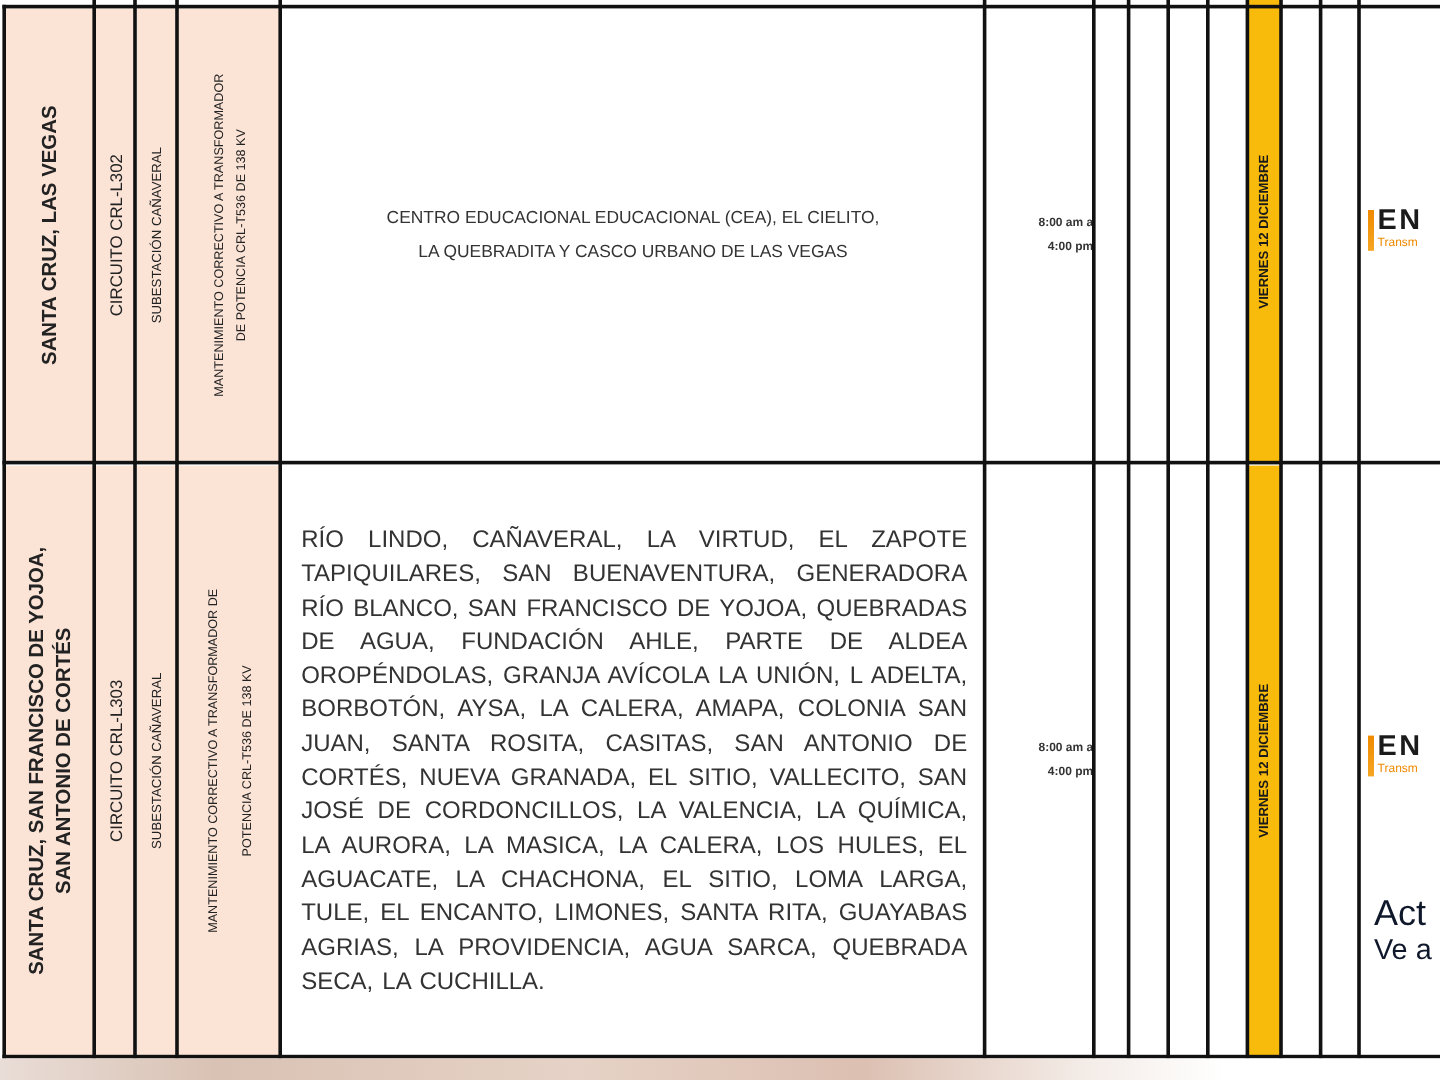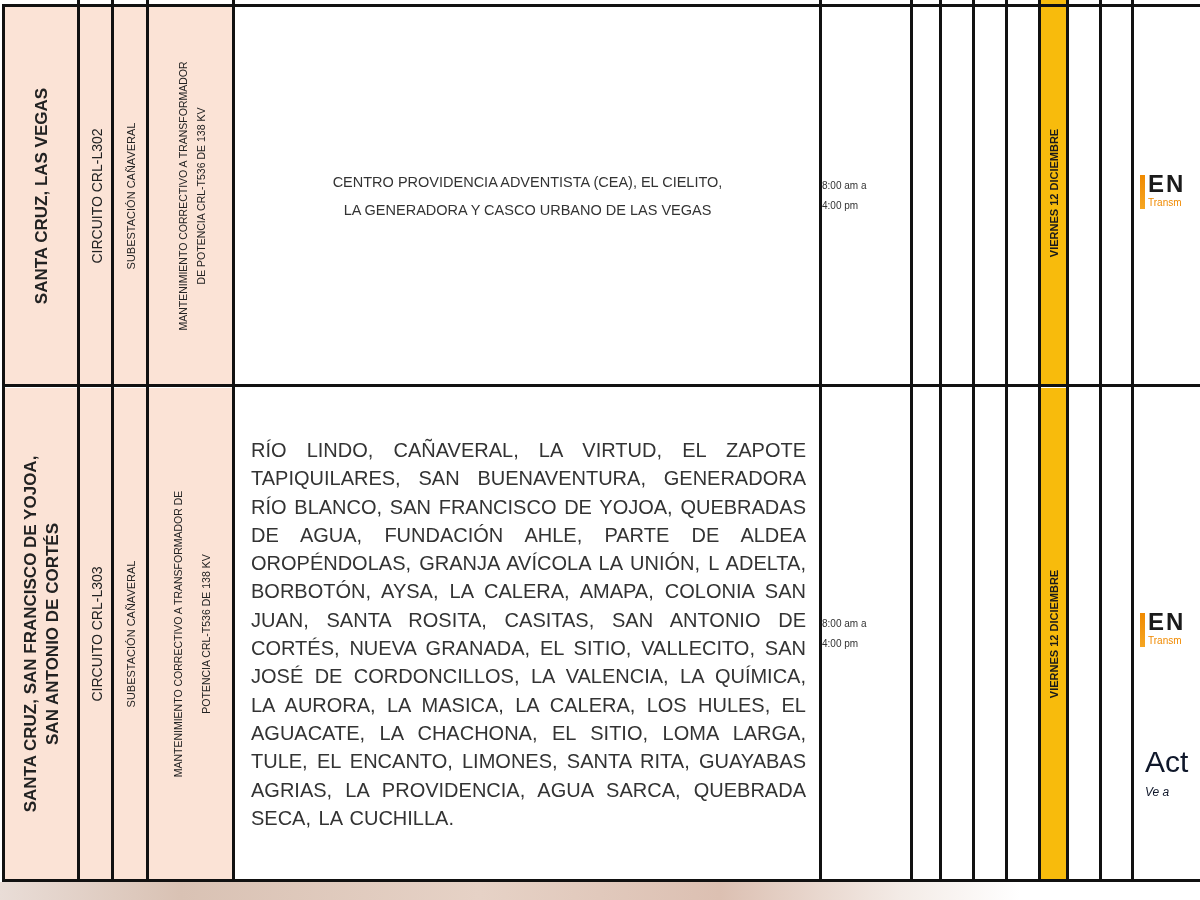--- a/index.html
+++ b/index.html
@@ -38,32 +38,32 @@
     }
     .areas-just {
       position: absolute; left: 16px; right: 14px; top: 50%;
       transform: translateY(-50%);
       text-align: justify; text-align-last: left;
       font-size: 20px; line-height: 28.3px; color: #333; word-spacing: 2px;
     }
     .time {
       position: absolute; left: 0; right: 0; top: 50%;
       transform: translateY(-50%);
-      text-align: left; font-size: 10px; font-weight: normal; line-height: 20px; color: #333;
+      text-align: right; font-size: 10px; font-weight: bold; line-height: 20px; color: #333;
     }
 
     .logo { position: absolute; left: 1140px; display: flex; align-items: center; }
     .logo-bar { width: 5px; height: 34px; background: linear-gradient(#f08a00, #f5a623); margin-right: 3px; margin-top: 2px; }
     .logo-text { display: flex; flex-direction: column; }
     .logo-main { font-size: 24px; font-weight: bold; color: #1b1b1b; letter-spacing: 2px; line-height: 24px; }
     .logo-sub { font-size: 10px; color: #f08a00; line-height: 14px; }
 
     .watermark { position: absolute; left: 1145px; top: 745px; color: #0f172a; }
     .wm-title { font-size: 30px; line-height: 34px; }
-    .wm-sub { font-size: 12px; line-height: 26px; font-style: italic; }
+    .wm-sub { font-size: 24px; line-height: 26px; }
 
     .bottom-strip {
       position: absolute; left: 0; top: 882px; width: 1200px; height: 18px;
       background: linear-gradient(90deg, #e9ddd7 0%, #d9c2b4 15%, #e6d2c6 40%, #dcc0b2 60%, #f3ebe6 75%, #ffffff 85%);
     }
   </style>
 </head>
 <body>
 
 <div class="sheet">
@@ -78,22 +78,22 @@
     <div class="rot substation">SUBESTACIÓN CAÑAVERAL</div>
   </div>
   <div class="cell peach" style="left:149px; top:7px; width:85px; height:378px;">
     <div class="rot work">
       <div>MANTENIMIENTO CORRECTIVO A TRANSFORMADOR</div>
       <div>DE POTENCIA CRL-T536 DE 138 KV</div>
     </div>
   </div>
   <div class="cell" style="left:235px; top:7px; width:585px; height:378px;">
     <div class="areas-center">
-      <div>CENTRO PROVIDENCIA ADVENTISTA (CEA), EL CIELITO,</div>
-      <div>LA GENERADORA Y CASCO URBANO DE LAS VEGAS</div>
+      <div>CENTRO EDUCACIONAL EDUCACIONAL (CEA), EL CIELITO,</div>
+      <div>LA QUEBRADITA Y CASCO URBANO DE LAS VEGAS</div>
     </div>
   </div>
   <div class="cell" style="left:822px; top:7px; width:89px; height:378px;">
     <div class="time">
       <div>8:00 am a</div>
       <div>4:00 pm</div>
     </div>
   </div>
   <div class="cell yellow" style="left:1040px; top:0px; width:27px; height:385px;">
     <div class="rot day">VIERNES 12 DICIEMBRE</div>

